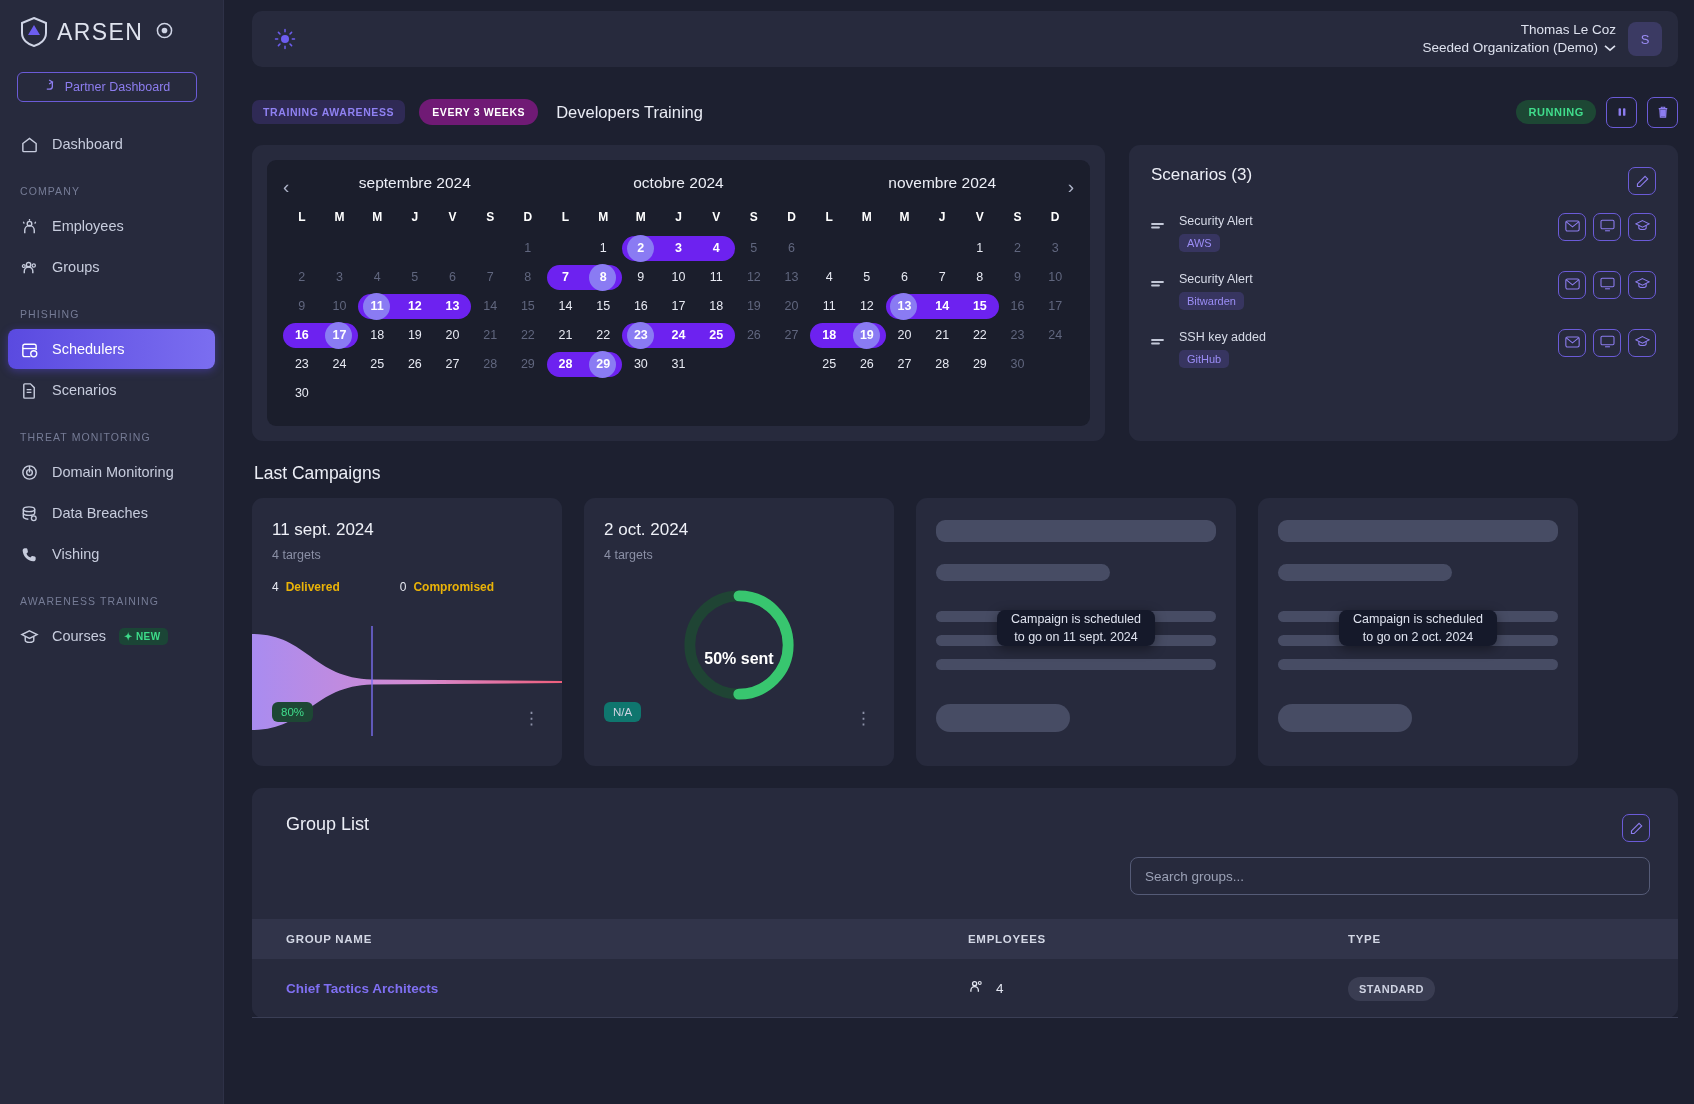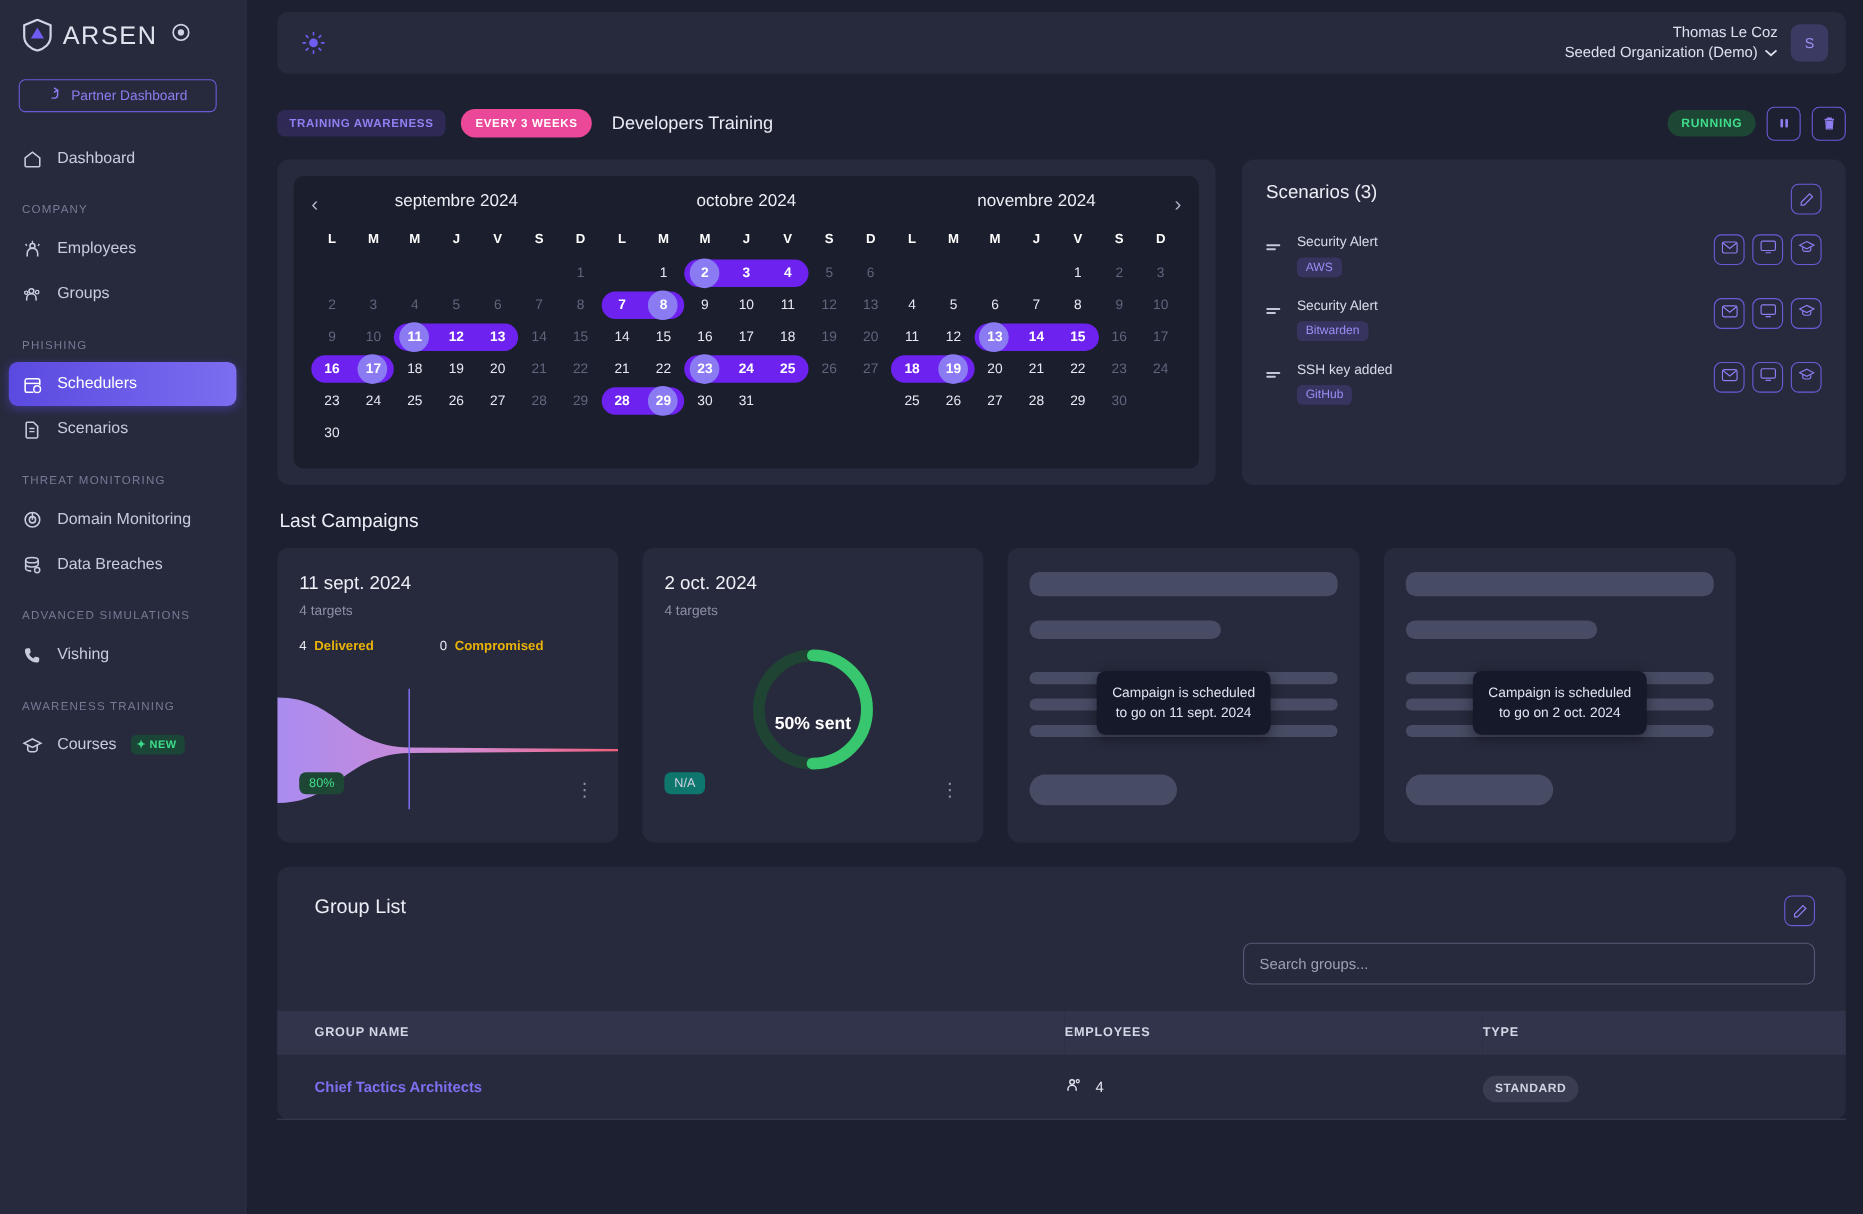--- a/index.html
+++ b/index.html
@@ -94,21 +94,21 @@
   
   .title-row {
     display: flex; align-items: center; gap: 14px;
     margin-top: 28px; height: 34px;
   }
   .chip {
     font-size: 10.5px; font-weight: 700; letter-spacing: .6px;
     padding: 6px 11px; border-radius: 7px;
   }
   .chip-outline { background: #2f2a55; color: #8f81f2; }
-  .chip-solid { background: #ec4899; color: #fff; border-radius: 14px; padding: 7px 13px; }
+  .chip-solid { background: #701a75; color: #fff; border-radius: 14px; padding: 7px 13px; }
   .title-text { font-size: 16.5px; color: #e9ebf4; margin-left: 4px; }
   .title-right { margin-left: auto; display: flex; align-items: center; gap: 10px; }
   .status-pill {
     background: #1d4734; color: #40dd8c; font-size: 11px; font-weight: 700;
     letter-spacing: .6px; padding: 6px 12px; border-radius: 12px;
   }
   .icon-btn {
     width: 31px; height: 31px; border: 1px solid #6b5bd8; border-radius: 7px;
     display: flex; align-items: center; justify-content: center;
     background: transparent; cursor: pointer; color: #8d7df0;
@@ -228,21 +228,21 @@
   .sk.a { height: 22px; width: 100%; }
   .sk.b { height: 17px; width: 62%; margin-top: 22px; }
   .sk.c { height: 11px; width: 100%; margin-top: 30px; }
   .sk.d { height: 11px; width: 100%; margin-top: 13px; }
   .sk.e { height: 11px; width: 100%; margin-top: 13px; }
   .sk.f { height: 28px; width: 48%; margin-top: 34px; border-radius: 14px; }
   .tooltip {
     position: absolute; left: 50%; transform: translateX(-50%);
     top: 112px;
     background: #15192a; color: #dfe3ef; font-size: 12.5px;
-    border-radius: 8px; padding: 11px 14px; text-align: center;
+    border-radius: 8px; padding: 0 14px; text-align: center;
     line-height: 1.45; white-space: pre-line; z-index: 9;
     box-shadow: 0 3px 12px rgba(0,0,0,.4);
   }
 
   
   .group-card {
     margin-top: 22px; background: #272a3d; border-radius: 11px;
     position: relative; padding-bottom: 0;
   }
   .gl-head { padding: 26px 28px 0 34px; }
@@ -388,21 +388,20 @@
           <svg viewBox="0 0 20 20" width="19" height="19">
             <ellipse cx="9.5" cy="5.5" rx="6" ry="2.5" fill="none" stroke="currentColor" stroke-width="1.5"></ellipse>
             <path d="M3.5 5.5 v4 c0 1.4 2.7 2.5 6 2.5 s6-1.1 6-2.5 v-4" fill="none" stroke="currentColor" stroke-width="1.5"></path>
             <path d="M3.5 9.5 v4 c0 1.3 2.3 2.3 5.3 2.5" fill="none" stroke="currentColor" stroke-width="1.5"></path>
             <circle cx="14.5" cy="15" r="2.5" fill="none" stroke="currentColor" stroke-width="1.4"></circle>
           </svg>
         </span>
         <span>Data Breaches</span>
       </div>
 
-      <div class="nav-section">ADVANCED SIMULATIONS</div>
 
 
       <div class="nav-item">
         <span class="ico">
           <svg viewBox="0 0 20 20" width="19" height="19">
             <path d="M5 3.5 c-1.4 0-2.3 1.2-2.2 2.6 C3.3 12 8 16.7 13.9 17.2 c1.4.1 2.6-.8 2.6-2.2 v-1.6 c0-.6-.4-1.1-1-1.2 l-2.4-.5 c-.5-.1-1 .1-1.3.5 l-.8 1 C8.6 12 7.9 11.3 6.8 9 l1-.8 c.4-.3.6-.8.5-1.3 L7.8 4.5 c-.1-.6-.6-1-1.2-1 Z" fill="currentColor"></path>
           </svg>
         </span>
         <span>Vishing</span>
       </div>

